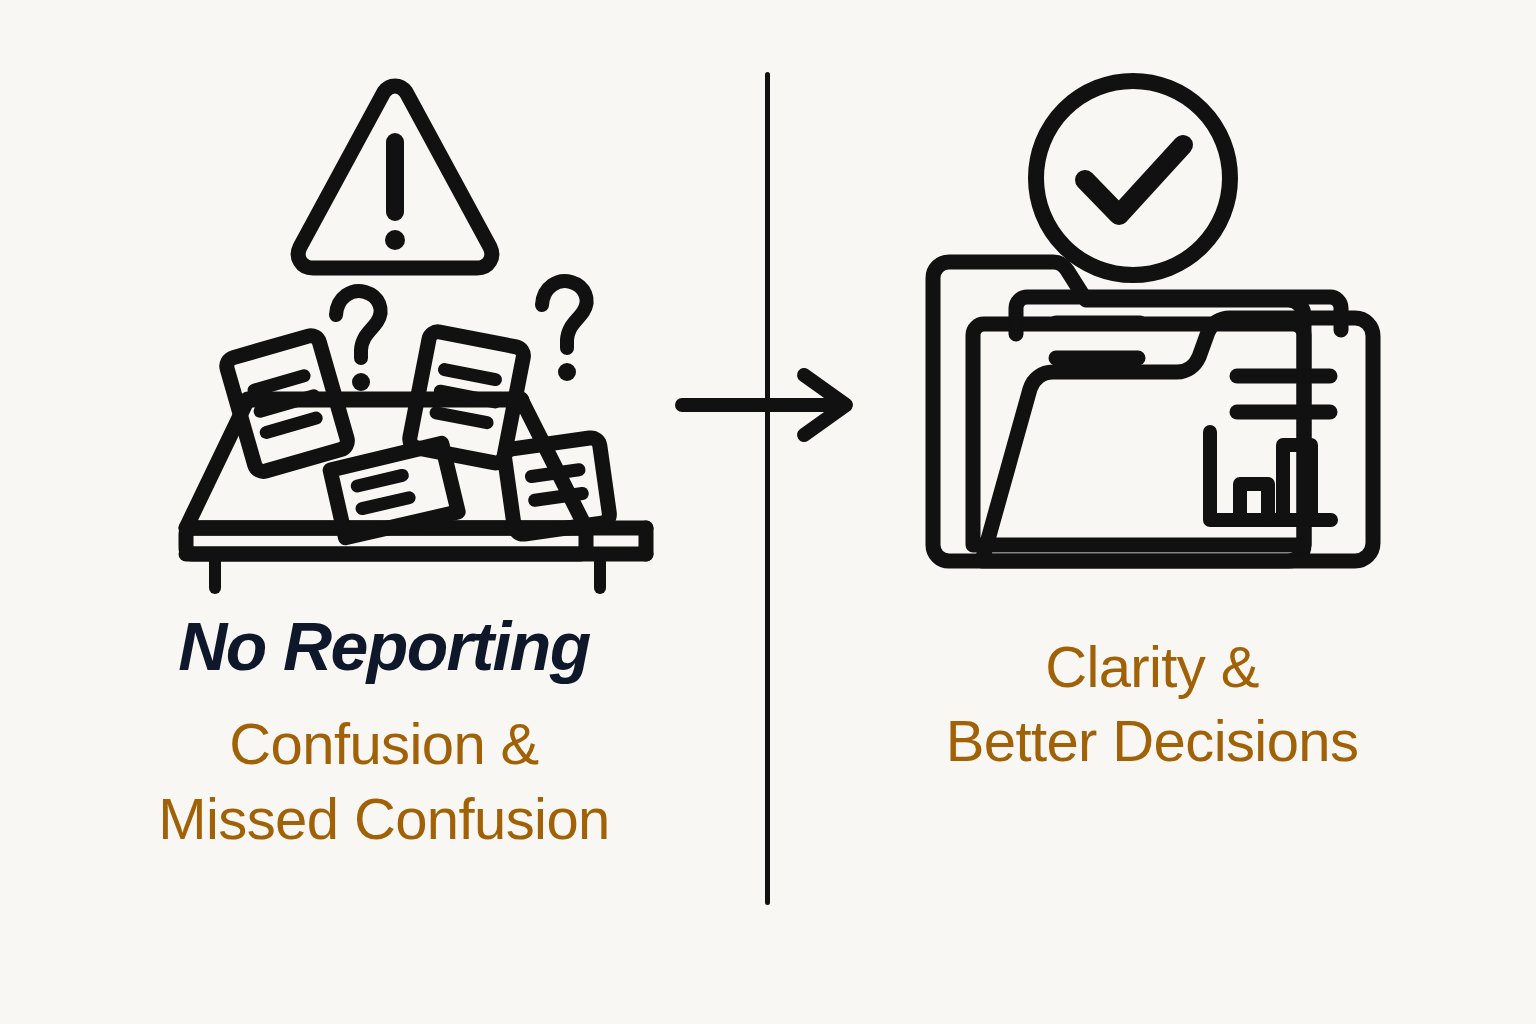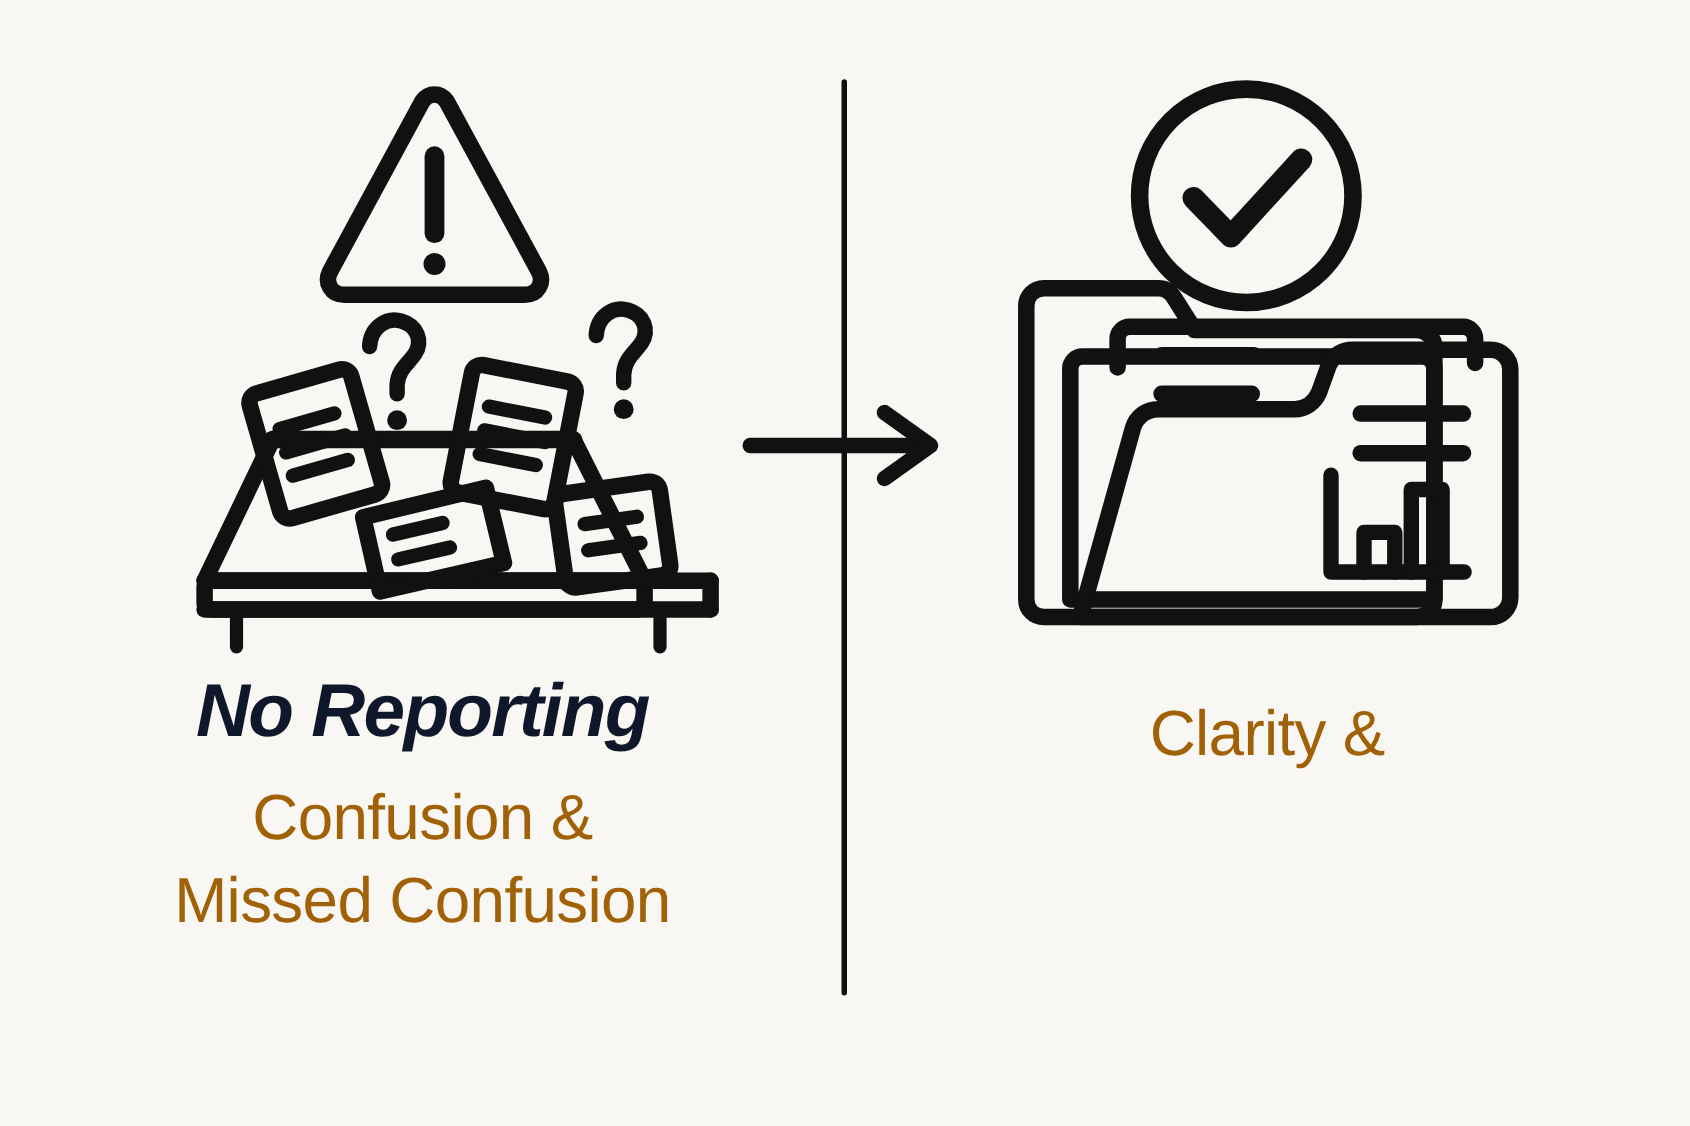--- a/index.html
+++ b/index.html
@@ -205,20 +205,21 @@
           <path d="M442 432 L442 520 L563 520"></path>
           <path d="M472 520 L472 484 L500 484 L500 520"></path>
           <path d="M515 520 L515 445 L543 445 L543 520"></path>
         </g>
       </svg>
     </div>
 
     <div class="caption" id="caption-right">
       <div class="subtitle">
         <span class="sub-line">Clarity &amp;</span>
+        <span class="sub-line">Better Decisions</span>
       </div>
     </div>
   </div>
 
   <div id="divider"></div>
 
   <div id="arrow">
     <svg width="192" height="80" viewBox="0 0 192 80" xmlns="http://www.w3.org/2000/svg" fill="none" stroke="#111111" stroke-width="14" stroke-linecap="round" stroke-linejoin="round">
       <path d="M10 40 L172 40"></path>
       <path d="M132 10 L174 40 L132 70"></path>

